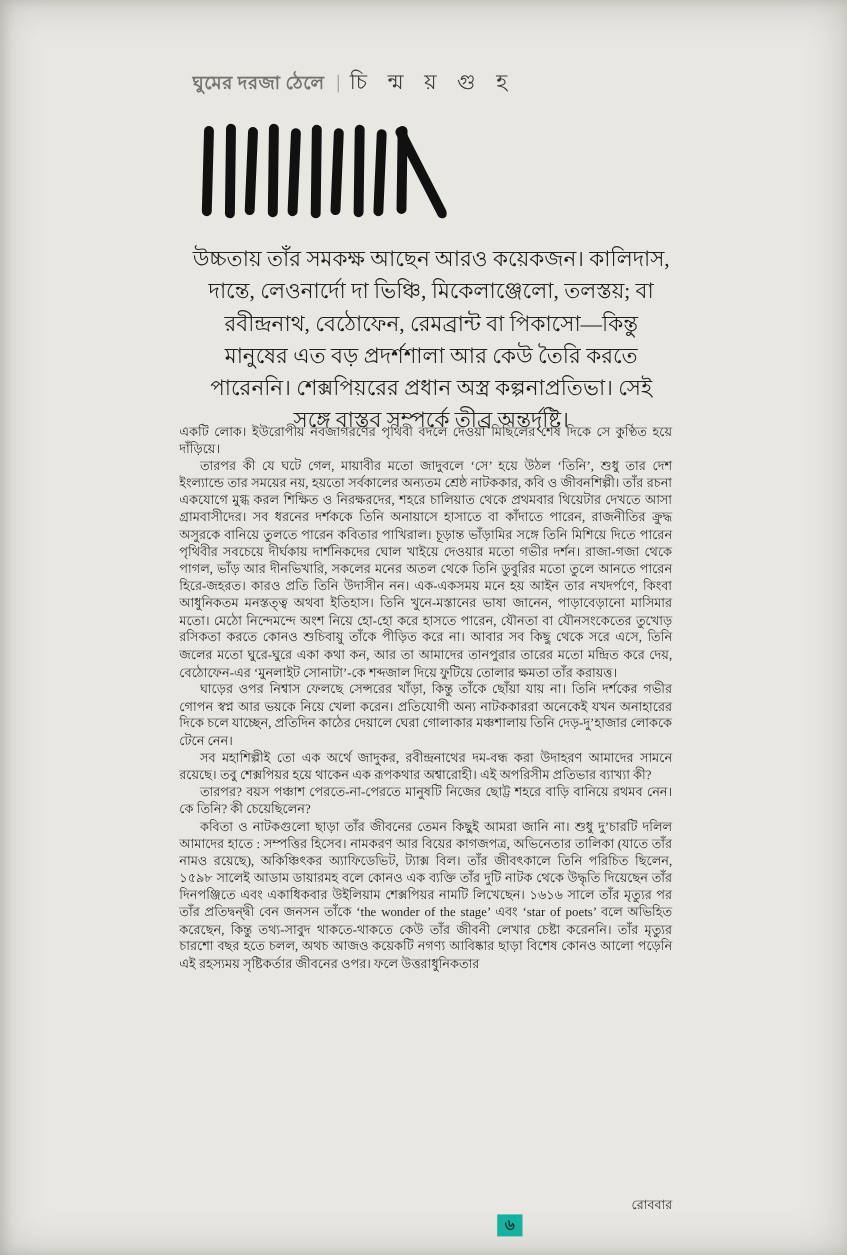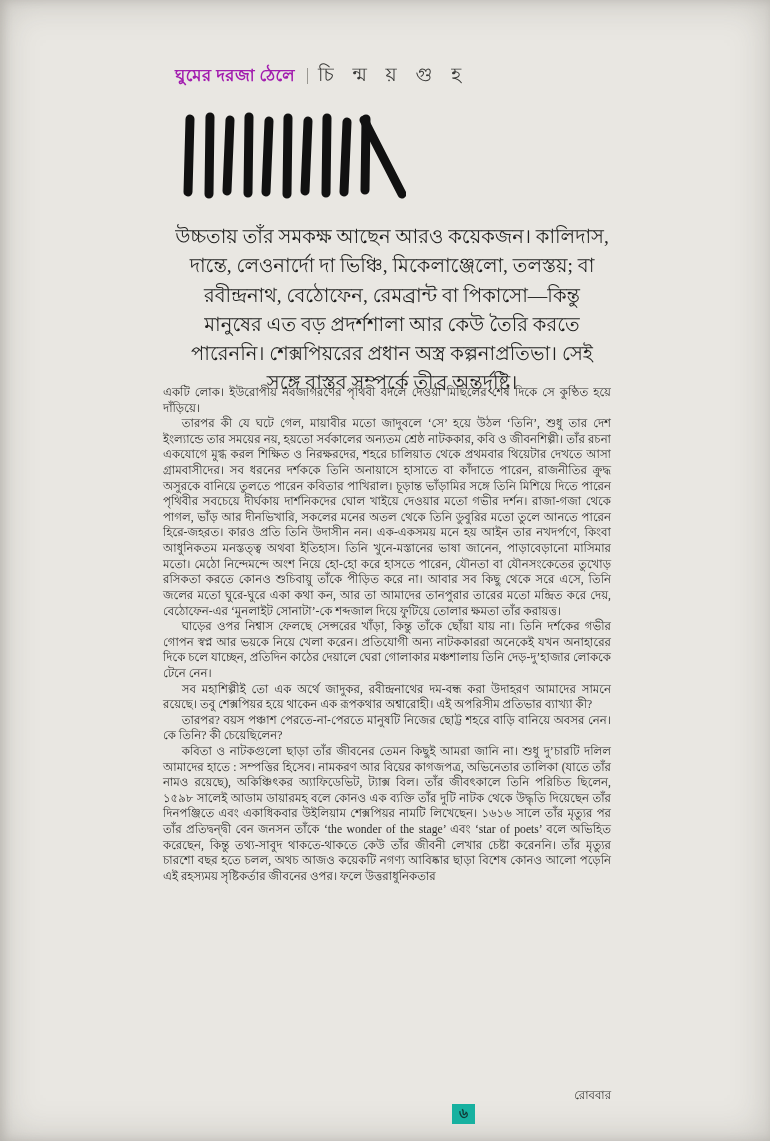--- a/index.html
+++ b/index.html
@@ -13,21 +13,21 @@
   }
   .page::before{
     content:"";position:absolute;inset:0;pointer-events:none;
     box-shadow:inset 0 0 38px rgba(90,85,78,.28), inset 4px 0 10px rgba(90,85,78,.18);
   }
   .header{
     position:absolute;left:175px;top:60px;width:450px;
     white-space:nowrap;
   }
   .series-title{
-    color:#a21caf;
+    color:#737373;
     font-size:16.5px;
     font-weight:600;
     letter-spacing:.5px;
   }
   .header-divider{
     display:inline-block;width:1px;height:16px;background:#9a9892;
     margin:0 10px 0 12px;vertical-align:-3px;
   }
   .author-name{
     color:#3a3a38;
@@ -89,21 +89,21 @@
     </g>
   </svg>
 
   <div class="lead">উচ্চতায় তাঁর সমকক্ষ আছেন আরও কয়েকজন। কালিদাস, দান্তে, লেওনার্দো দা ভিঞ্চি, মিকেলাঞ্জেলো, তলস্তয়; বা রবীন্দ্রনাথ, বেঠোফেন, রেমব্রান্ট বা পিকাসো—কিন্তু মানুষের এত বড় প্রদর্শশালা আর কেউ তৈরি করতে পারেননি। শেক্সপিয়রের প্রধান অস্ত্র কল্পনাপ্রতিভা। সেই সঙ্গে বাস্তব সম্পর্কে তীব্র অন্তর্দৃষ্টি।</div>
 
   <div class="body-text">
     <p>একটি লোক। ইউরোপীয় নবজাগরণের পৃথিবী বদলে দেওয়া মিছিলের শেষ দিকে সে কুণ্ঠিত হয়ে দাঁড়িয়ে।</p>
     <p class="indent">তারপর কী যে ঘটে গেল, মায়াবীর মতো জাদুবলে ‘সে’ হয়ে উঠল ‘তিনি’, শুধু তার দেশ ইংল্যান্ডে তার সময়ের নয়, হয়তো সর্বকালের অন্যতম শ্রেষ্ঠ নাটককার, কবি ও জীবনশিল্পী। তাঁর রচনা একযোগে মুগ্ধ করল শিক্ষিত ও নিরক্ষরদের, শহরে চালিয়াত থেকে প্রথমবার থিয়েটার দেখতে আসা গ্রামবাসীদের। সব ধরনের দর্শককে তিনি অনায়াসে হাসাতে বা কাঁদাতে পারেন, রাজনীতির ক্রুদ্ধ অসুরকে বানিয়ে তুলতে পারেন কবিতার পাখিরাল। চূড়ান্ত ভাঁড়ামির সঙ্গে তিনি মিশিয়ে দিতে পারেন পৃথিবীর সবচেয়ে দীর্ঘকায় দার্শনিকদের ঘোল খাইয়ে দেওয়ার মতো গভীর দর্শন। রাজা-গজা থেকে পাগল, ভাঁড় আর দীনভিখারি, সকলের মনের অতল থেকে তিনি ডুবুরির মতো তুলে আনতে পারেন হিরে-জহরত। কারও প্রতি তিনি উদাসীন নন। এক-একসময় মনে হয় আইন তার নখদর্পণে, কিংবা আধুনিকতম মনস্তত্ত্ব অথবা ইতিহাস। তিনি খুনে-মস্তানের ভাষা জানেন, পাড়াবেড়ানো মাসিমার মতো। মেঠো নিন্দেমন্দে অংশ নিয়ে হো-হো করে হাসতে পারেন, যৌনতা বা যৌনসংকেতের তুখোড় রসিকতা করতে কোনও শুচিবায়ু তাঁকে পীড়িত করে না। আবার সব কিছু থেকে সরে এসে, তিনি জলের মতো ঘুরে-ঘুরে একা কথা কন, আর তা আমাদের তানপুরার তারের মতো মন্দ্রিত করে দেয়, বেঠোফেন-এর ‘মুনলাইট সোনাটা’-কে শব্দজাল দিয়ে ফুটিয়ে তোলার ক্ষমতা তাঁর করায়ত্ত।</p>
     <p class="indent">ঘাড়ের ওপর নিশ্বাস ফেলছে সেন্সরের খাঁড়া, কিন্তু তাঁকে ছোঁয়া যায় না। তিনি দর্শকের গভীর গোপন স্বপ্ন আর ভয়কে নিয়ে খেলা করেন। প্রতিযোগী অন্য নাটককাররা অনেকেই যখন অনাহারের দিকে চলে যাচ্ছেন, প্রতিদিন কাঠের দেয়ালে ঘেরা গোলাকার মঞ্চশালায় তিনি দেড়-দু’হাজার লোককে টেনে নেন।</p>
     <p class="indent">সব মহাশিল্পীই তো এক অর্থে জাদুকর, রবীন্দ্রনাথের দম-বন্ধ করা উদাহরণ আমাদের সামনে রয়েছে। তবু শেক্সপিয়র হয়ে থাকেন এক রূপকথার অশ্বারোহী। এই অপরিসীম প্রতিভার ব্যাখ্যা কী?</p>
-    <p class="indent">তারপর? বয়স পঞ্চাশ পেরতে-না-পেরতে মানুষটি নিজের ছোট্ট শহরে বাড়ি বানিয়ে অবসর নেন। কে তিনি? কী চেয়েছিলেন?</p>
+    <p class="indent">তারপর? বয়স পঞ্চাশ পেরতে-না-পেরতে মানুষটি নিজের ছোট্ট শহরে বাড়ি বানিয়ে রথমব নেন। কে তিনি? কী চেয়েছিলেন?</p>
     <p class="indent">কবিতা ও নাটকগুলো ছাড়া তাঁর জীবনের তেমন কিছুই আমরা জানি না। শুধু দু’চারটি দলিল আমাদের হাতে : সম্পত্তির হিসেব। নামকরণ আর বিয়ের কাগজপত্র, অভিনেতার তালিকা (যাতে তাঁর নামও রয়েছে), অকিঞ্চিৎকর অ্যাফিডেভিট, ট্যাক্স বিল। তাঁর জীবৎকালে তিনি পরিচিত ছিলেন, ১৫৯৮ সালেই আডাম ডায়ারমহ বলে কোনও এক ব্যক্তি তাঁর দুটি নাটক থেকে উদ্ধৃতি দিয়েছেন তাঁর দিনপঞ্জিতে এবং একাধিকবার উইলিয়াম শেক্সপিয়র নামটি লিখেছেন। ১৬১৬ সালে তাঁর মৃত্যুর পর তাঁর প্রতিদ্বন্দ্বী বেন জনসন তাঁকে ‘the wonder of the stage’ এবং ‘star of poets’ বলে অভিহিত করেছেন, কিন্তু তথ্য-সাবুদ থাকতে-থাকতে কেউ তাঁর জীবনী লেখার চেষ্টা করেননি। তাঁর মৃত্যুর চারশো বছর হতে চলল, অথচ আজও কয়েকটি নগণ্য আবিষ্কার ছাড়া বিশেষ কোনও আলো পড়েনি এই রহস্যময় সৃষ্টিকর্তার জীবনের ওপর। ফলে উত্তরাধুনিকতার</p>
   </div>
 
   <div class="footer-magazine">রোববার</div>
 
   <div class="page-number-badge">৬</div>
 
 </div>
 
 </body></html>

